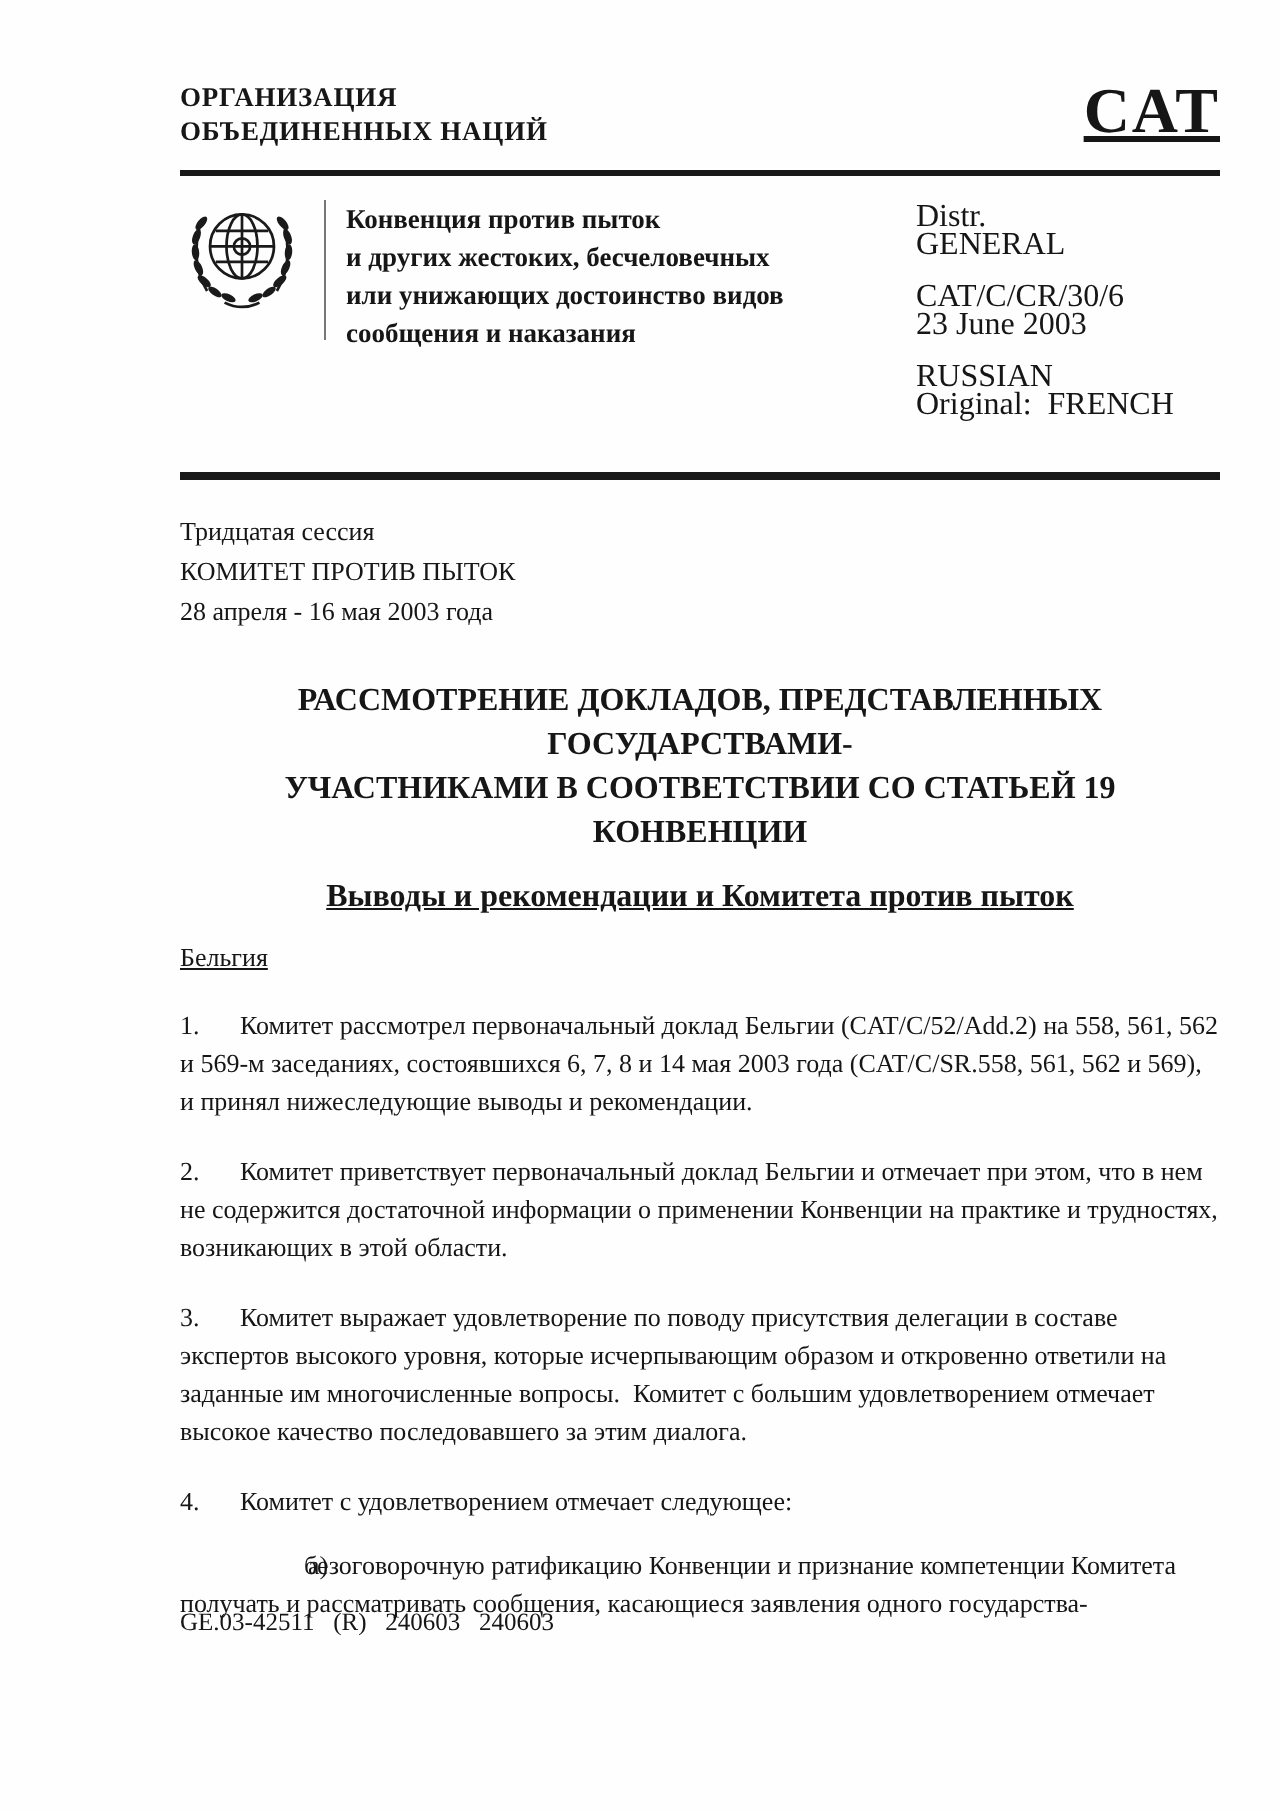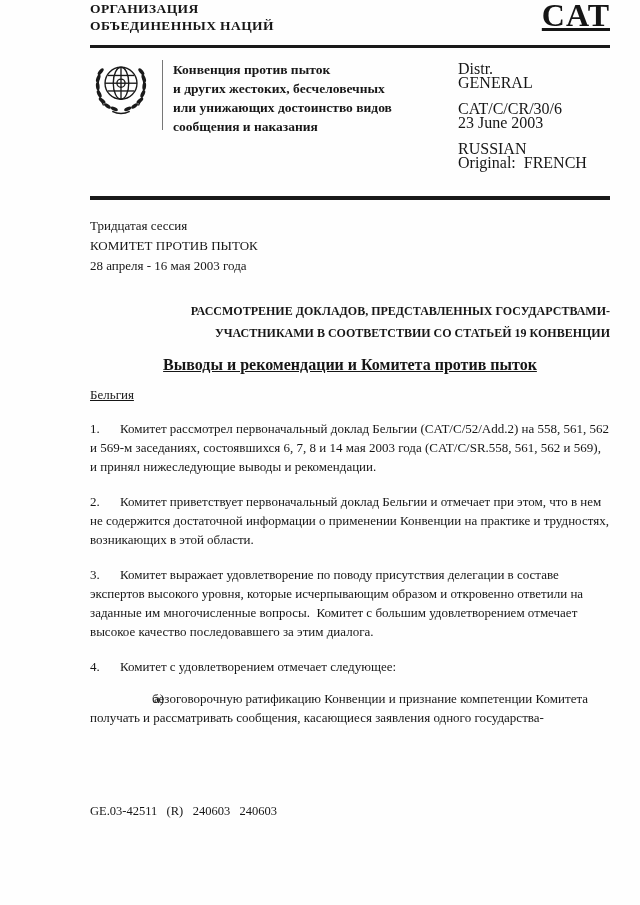--- a/index.html
+++ b/index.html
@@ -9,39 +9,39 @@
     margin:0 auto;
     background:#fefefe;
     font-family:"Liberation Serif","DejaVu Serif",serif;
     color:#161616;
     overflow:hidden;
     box-shadow:0 0 4px rgba(0,0,0,.25);
   }
   .content { position:absolute; left:90px; width:520px; top:0; }
 
   
-  .org-header { display:flex; justify-content:space-between; align-items:flex-start; }
+  .org-header { display:flex; justify-content:space-between; align-items:flex-start; margin-top:40px; }
   .org-name { font-weight:bold; font-size:13.5px; line-height:17px; white-space:pre-line; letter-spacing:.4px; }
   .doc-code { font-weight:bold; font-size:32px; line-height:34px; margin-top:-2px; letter-spacing:1px;text-decoration:underline; }
   .rule-thin { height:3px; background:#191919; margin-top:11px; }
 
   
   .masthead { display:flex; margin-top:10px; min-height:112px; }
   .emblem-wrap { width:64px; flex:0 0 auto; }
   .v-divider { width:1px; background:#777; height:70px; margin:2px 10px 0 8px; flex:0 0 auto; }
   .conv-title { font-weight:bold; font-size:13.5px; line-height:19px; white-space:pre-line; width:262px; flex:0 0 auto; margin-top:2px; }
   .distr-col { margin-left:auto; width:152px; font-size:16px; line-height:13.5px; margin-top:4px; }
   .distr-group { white-space:pre-line; margin-bottom:13px; }
   .rule-thick { height:4px; background:#191919; margin-top:14px; }
 
   
   .session { margin-top:16px; font-size:13px; line-height:20px; }
 
   
-  .main-title { margin-top:24px; text-align:right; font-weight:bold; font-size:12px; line-height:22px; white-space:pre-line; }
+  .main-title { margin-top:24px; text-align:center; font-weight:bold; font-size:16px; line-height:22px; white-space:pre-line; }
   .subtitle { margin-top:12px; text-align:center; font-weight:bold; font-size:16px; }
   .subtitle span { text-decoration:underline; }
   .country { margin-top:13px; text-align:left; font-size:13px; }
   .country span { text-decoration:underline; }
 
   
   .para { margin:16px 0 0 0; font-size:13px; line-height:19px; text-align:left; }
   .pnum { display:inline-block; width:30px; }
   .sub-para { text-indent:32px; }
   .sub-para .pnum { width:30px; }

